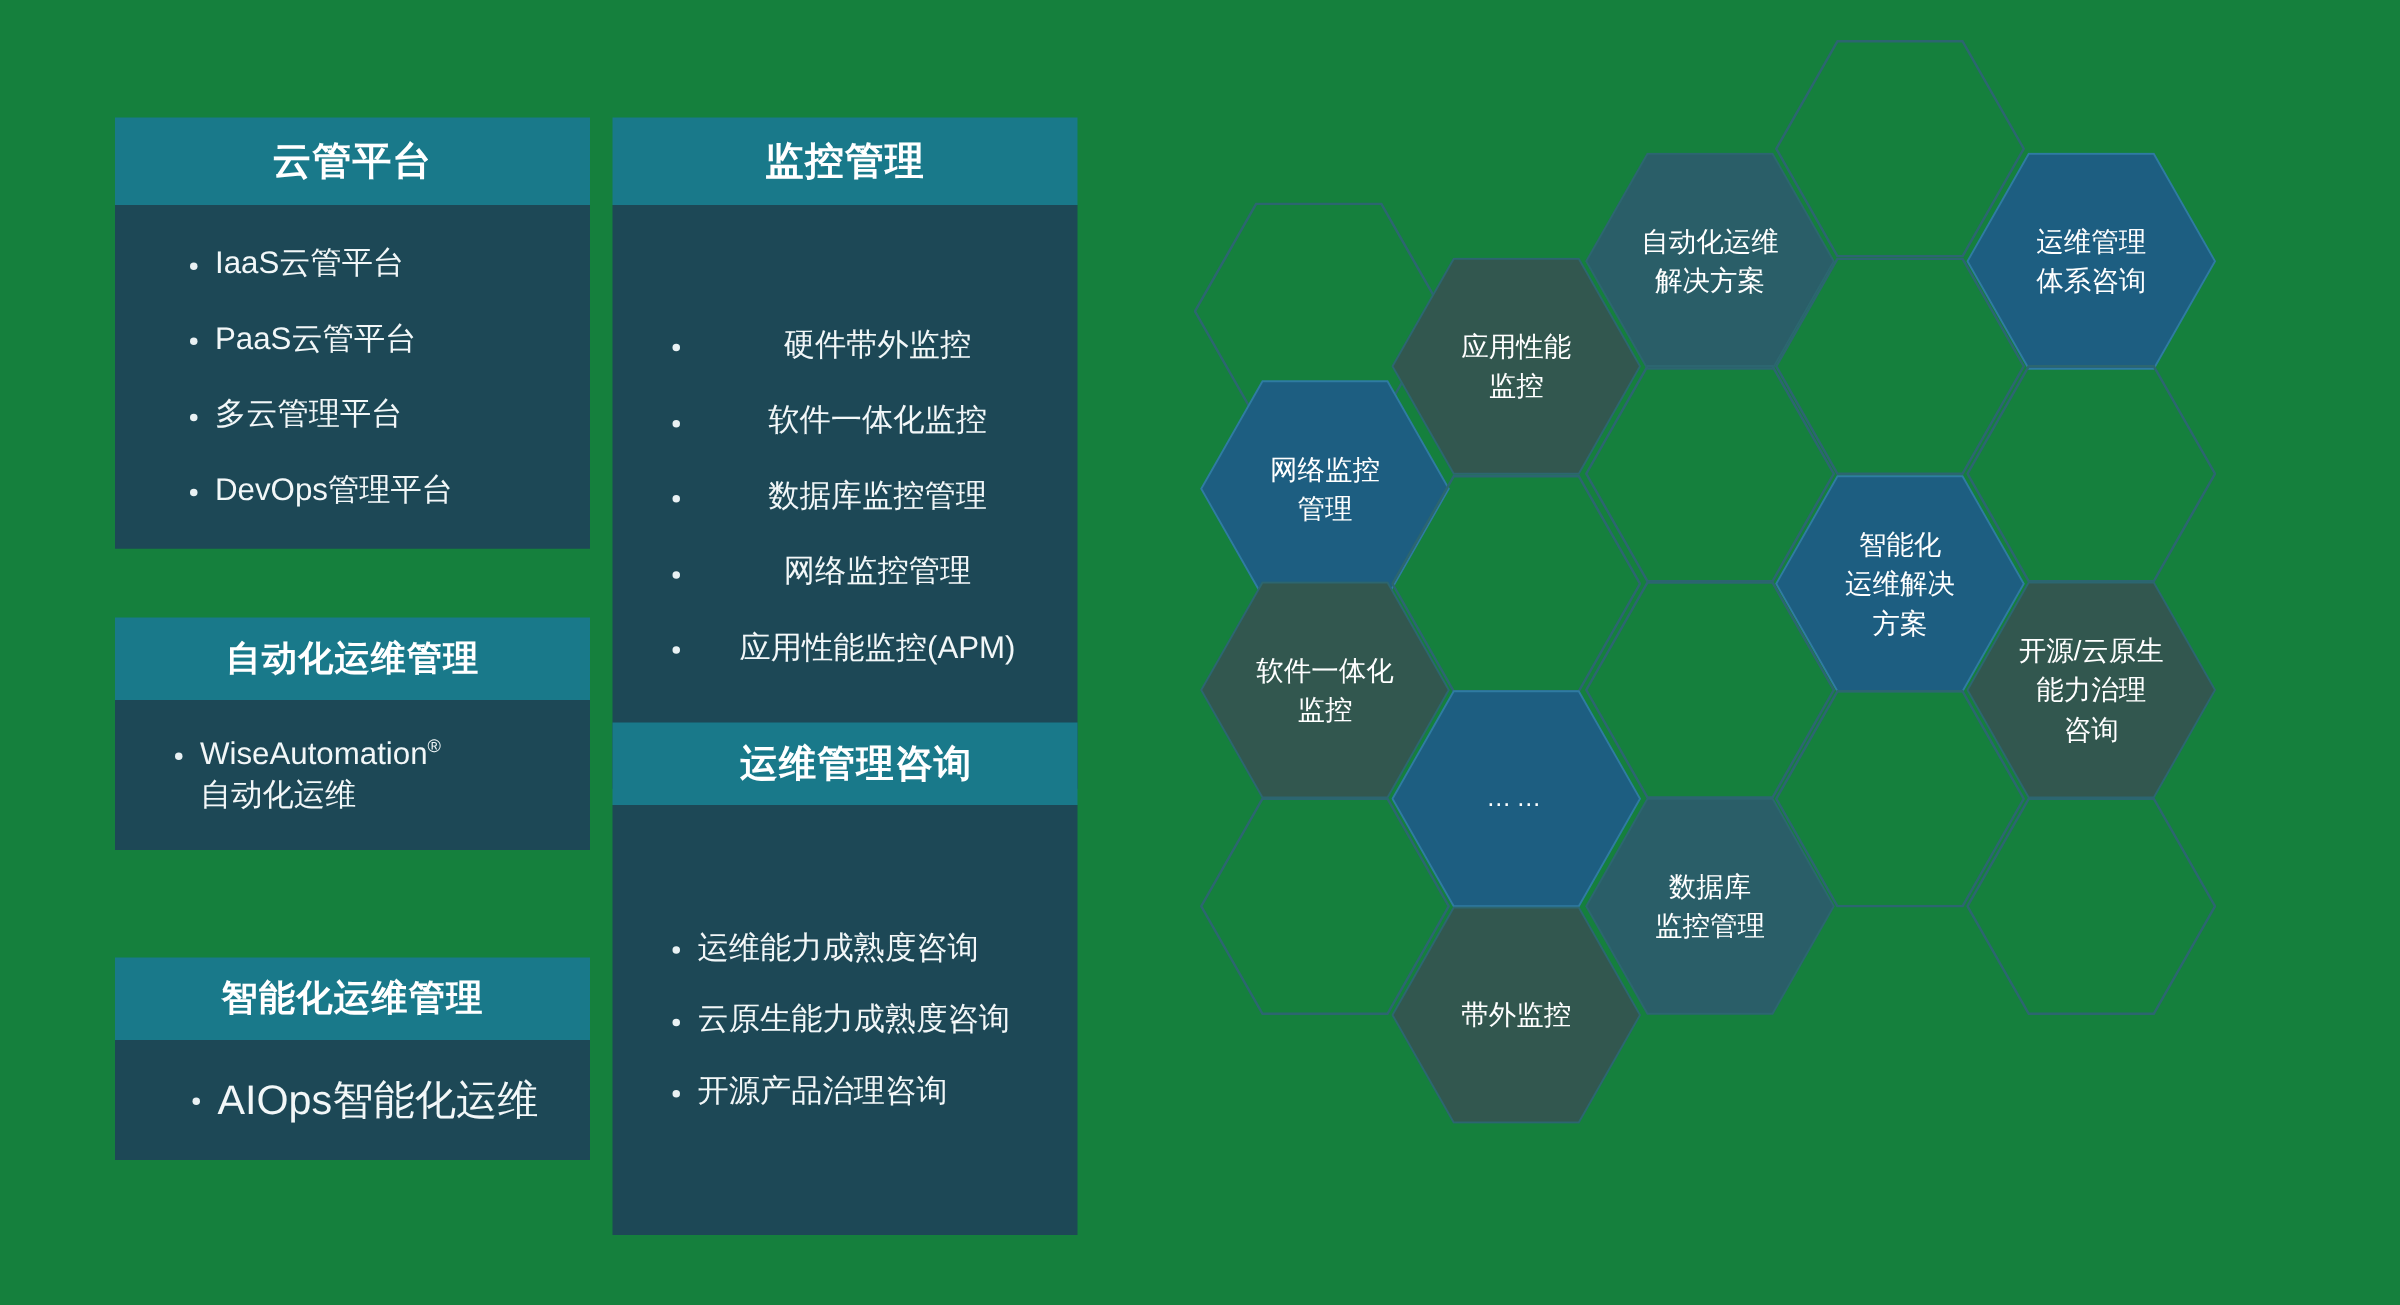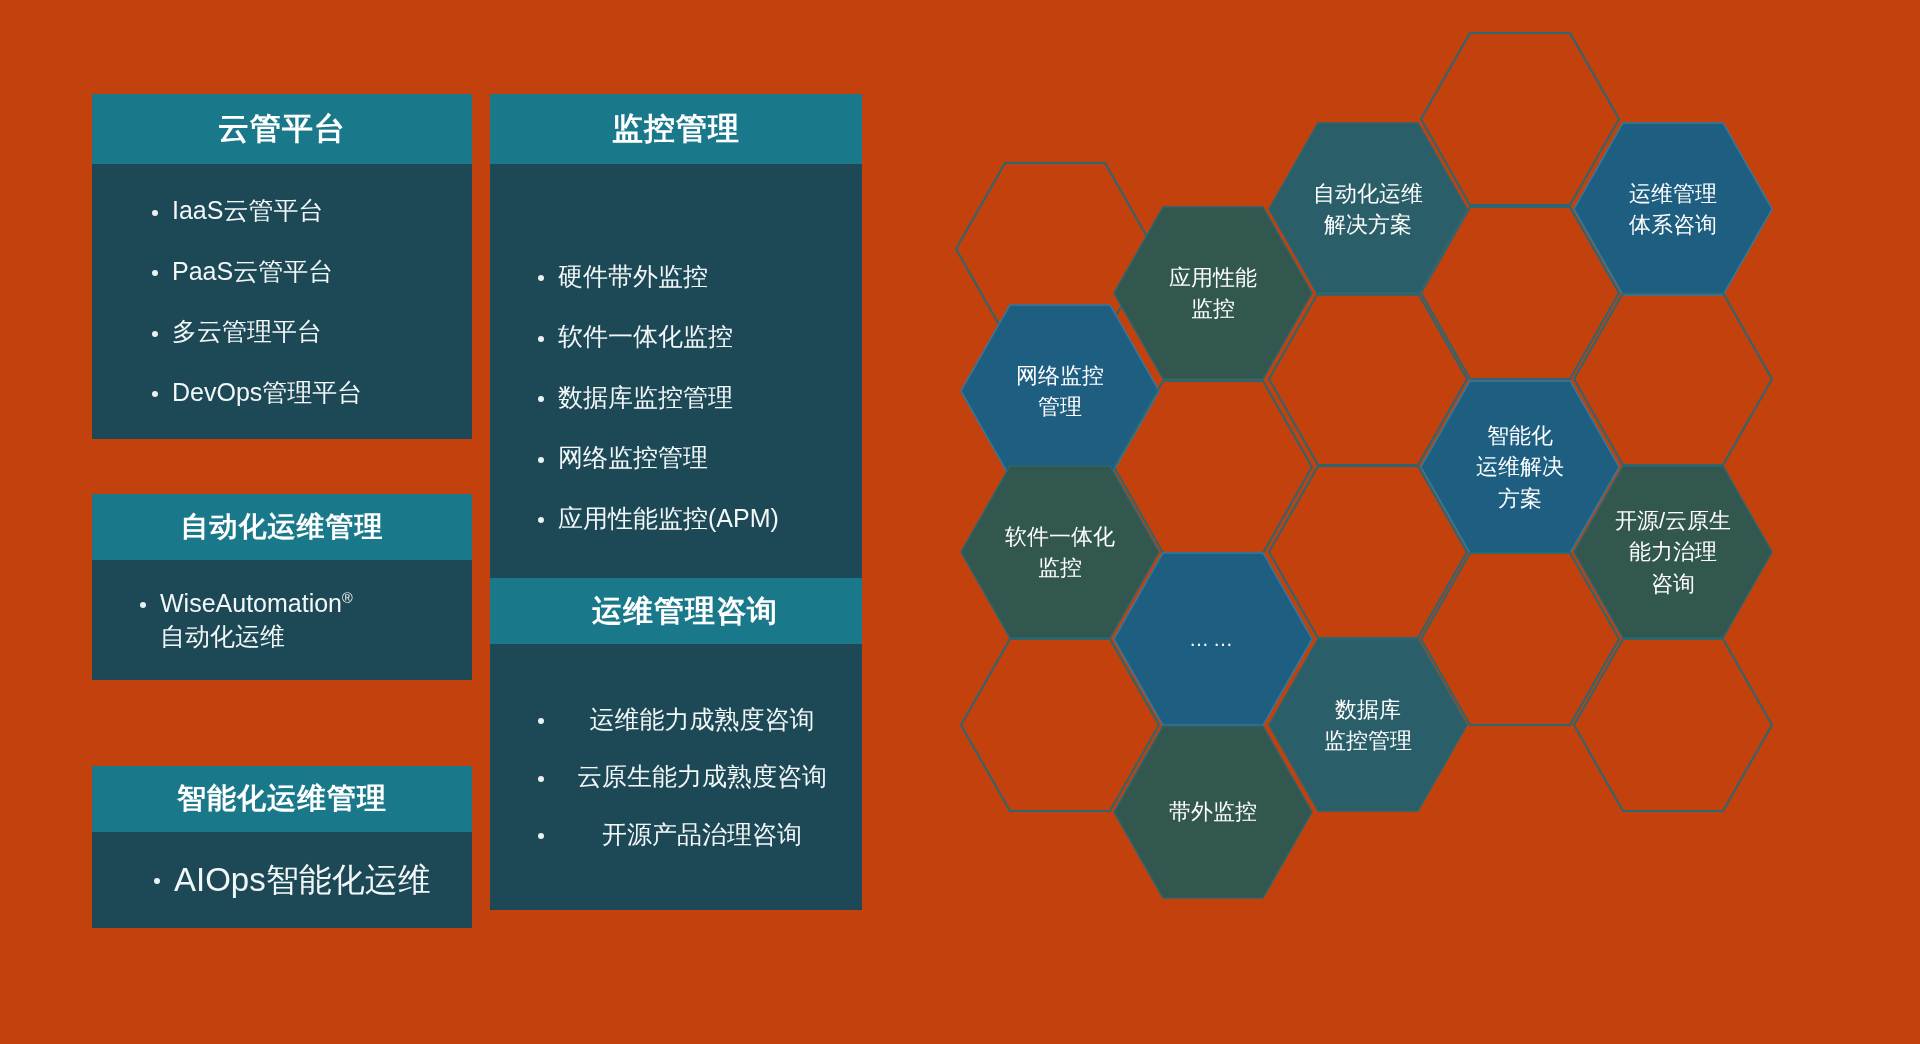--- a/index.html
+++ b/index.html
@@ -3,21 +3,21 @@
 <meta charset="utf-8">
 <title>运维管理能力体系</title>
 <style>
   * { margin:0; padding:0; box-sizing:border-box; }
   html,body {
     width:1920px; height:1044px;
     background:#212836;
     font-family:"Liberation Sans","DejaVu Sans",sans-serif;
     overflow:hidden;
   }
-  #stage { position:relative; width:1920px; height:1044px; background:#c2410c; }
+  #stage { position:relative; width:1920px; height:1044px; background:#15803d; }
 
   
   .card { position:absolute; }
   .card-header{
     background:#19798a;
     color:#ffffff;
     font-weight:bold;
     display:flex; align-items:center; justify-content:center;
     letter-spacing:1px;
   }
@@ -41,33 +41,33 @@
   }
   .bullet sup{ font-size:0.58em; vertical-align:super; }
 
   
   #card-cloud        { left:92px;  top:94px;  width:380px; }
   #card-cloud .card-header { height:70px; font-size:31px; }
   #card-cloud .card-body   { height:275px; gap:27px; font-size:25px; padding-left:56px;}
 
   #card-monitor      { left:490px; top:94px;  width:372px; }
   #card-monitor .card-header { height:70px; font-size:31px; }
-  #card-monitor .card-body   { height:467px; gap:27px; font-size:25px; padding-left:44px;}
+  #card-monitor .card-body   { height:467px; gap:27px; font-size:25px; padding-left:44px;text-align:center;}
 
   #card-automation   { left:92px;  top:494px; width:380px; }
   #card-automation .card-header { height:66px; font-size:28px; }
   #card-automation .card-body   { height:120px; font-size:25px; padding-left:44px;}
 
   #card-aiops        { left:92px;  top:766px; width:380px; }
   #card-aiops .card-header { height:66px; font-size:29px; }
   #card-aiops .card-body   { height:96px; font-size:33px; padding-left:58px;}
 
   #card-consult      { left:490px; top:578px; width:372px; }
   #card-consult .card-header { height:66px; font-size:30px;padding-left:18px; }
-  #card-consult .card-body   { height:266px; gap:24px; font-size:25px; padding-left:44px;text-align:center;}
+  #card-consult .card-body   { height:344px; gap:24px; font-size:25px; padding-left:44px;}
 
   
   #hexmesh{ position:absolute; left:0; top:0; width:1920px; height:1044px; }
   .hex{ position:absolute; width:200px; height:174px; }
   .hex svg{ position:absolute; left:0; top:0; width:200px; height:174px; display:block; }
   .hex-label{
     position:absolute; left:0; top:0; width:200px; height:174px;
     display:flex; flex-direction:column; align-items:center; justify-content:center;
     color:#ffffff; font-size:22px; line-height:1.42; text-align:center;
     pointer-events:none;

